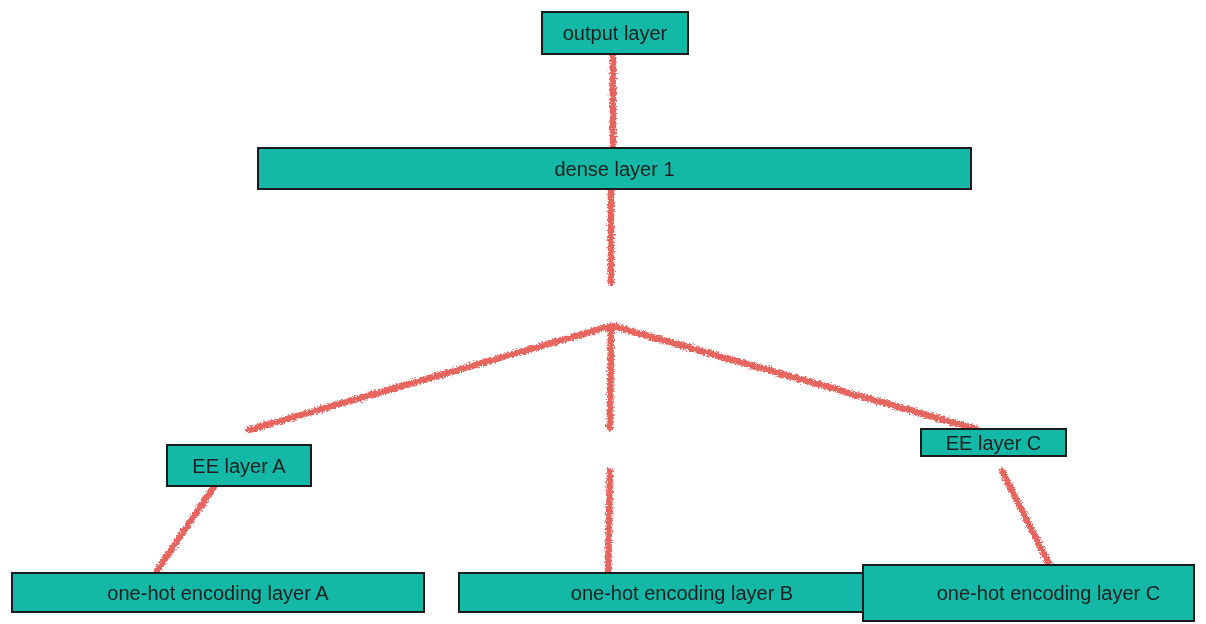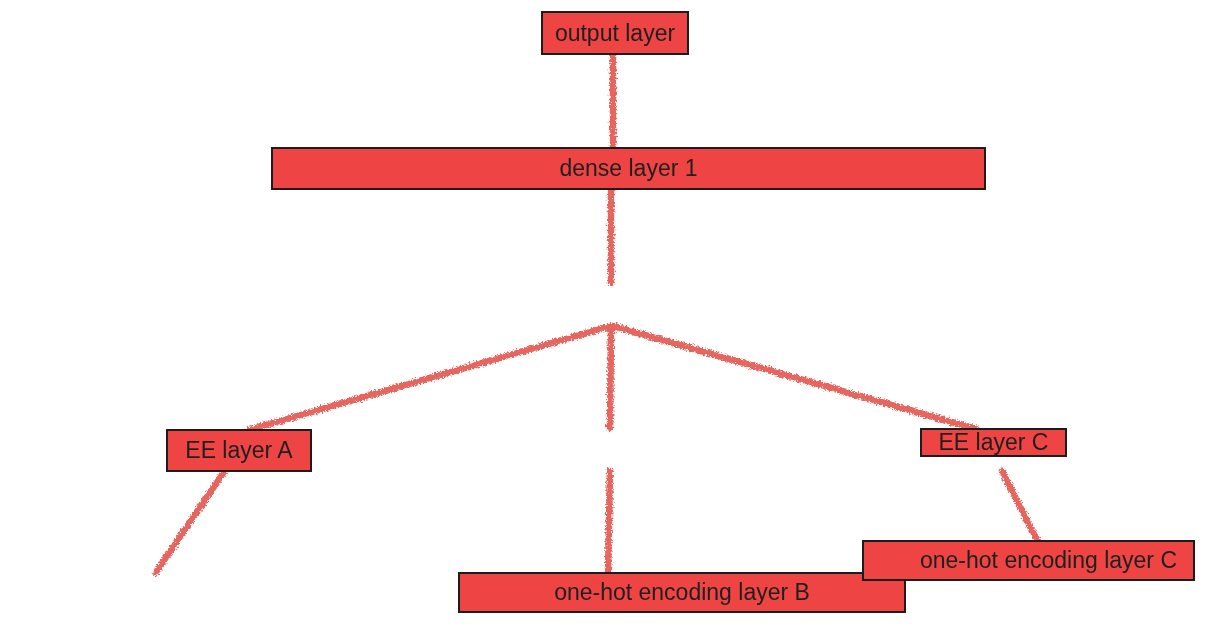--- a/index.html
+++ b/index.html
@@ -19,41 +19,41 @@
     position: absolute;
     left: 0;
     top: 0;
     width: 1206px;
     height: 624px;
     z-index: 1;
   }
   .node {
     position: absolute;
     box-sizing: border-box;
-    background: #ef4444;
+    background: #14b8a6;
     border: 2.5px solid #1c1c1c;
     display: flex;
     align-items: center;
     justify-content: center;
     color: #1f1f1f;
-    font-size: 23px;
+    font-size: 20px;
     line-height: 1;
     white-space: nowrap;
     z-index: 2;
   }
   
   .node-output   { left: 541px; top: 11px;  width: 148px; height: 44px; }
-  .node-dense1   { left: 271px; top: 147px; width: 715px; height: 43px; }
+  .node-dense1   { left: 257px; top: 147px; width: 715px; height: 43px; }
   .node-dense0   { left: 257px; top: 283px; width: 715px; height: 43px; }
-  .node-eeA      { left: 166px; top: 429px; width: 146px; height: 43px; }
+  .node-eeA      { left: 166px; top: 444px; width: 146px; height: 43px; }
   .node-eeB      { left: 542px; top: 428px; width: 147px; height: 43px; }
   .node-eeC      { left: 920px; top: 428px; width: 147px; height: 29px; }
   .node-onehotA  { left: 11px;  top: 572px; width: 414px; height: 41px; }
   .node-onehotB  { left: 458px; top: 572px; width: 448px; height: 41px; }
-  .node-onehotC  { left: 862px; top: 540px; width: 333px; height: 41px; padding-left: 40px; }
+  .node-onehotC  { left: 862px; top: 564px; width: 333px; height: 58px; padding-left: 40px; }
 </style>
 </head>
 <body>
 
 <div class="canvas">
 
   <svg class="edges-svg" viewBox="0 0 1206 624" xmlns="http://www.w3.org/2000/svg">
     <defs>
       <filter id="crayon" x="-3%" y="-3%" width="106%" height="106%">
         <feTurbulence type="fractalNoise" baseFrequency="0.55" numOctaves="3" seed="7" result="n"></feTurbulence>
@@ -69,16 +69,17 @@
       <line x1="224" y1="472" x2="156" y2="572" stroke="#e7655e"></line>
       <line x1="610" y1="471" x2="608" y2="572" stroke="#e7655e"></line>
       <line x1="1002" y1="471" x2="1053" y2="572" stroke="#e7655e"></line>
     </g>
   </svg>
 
   <div class="node node-output">output layer</div>
   <div class="node node-dense1">dense layer 1</div>
   <div class="node node-eeA">EE layer A</div>
   <div class="node node-eeC">EE layer C</div>
+  <div class="node node-onehotA">one-hot encoding layer A</div>
   <div class="node node-onehotB">one-hot encoding layer B</div>
   <div class="node node-onehotC">one-hot encoding layer C</div>
 
 </div>
 
 </body></html>

